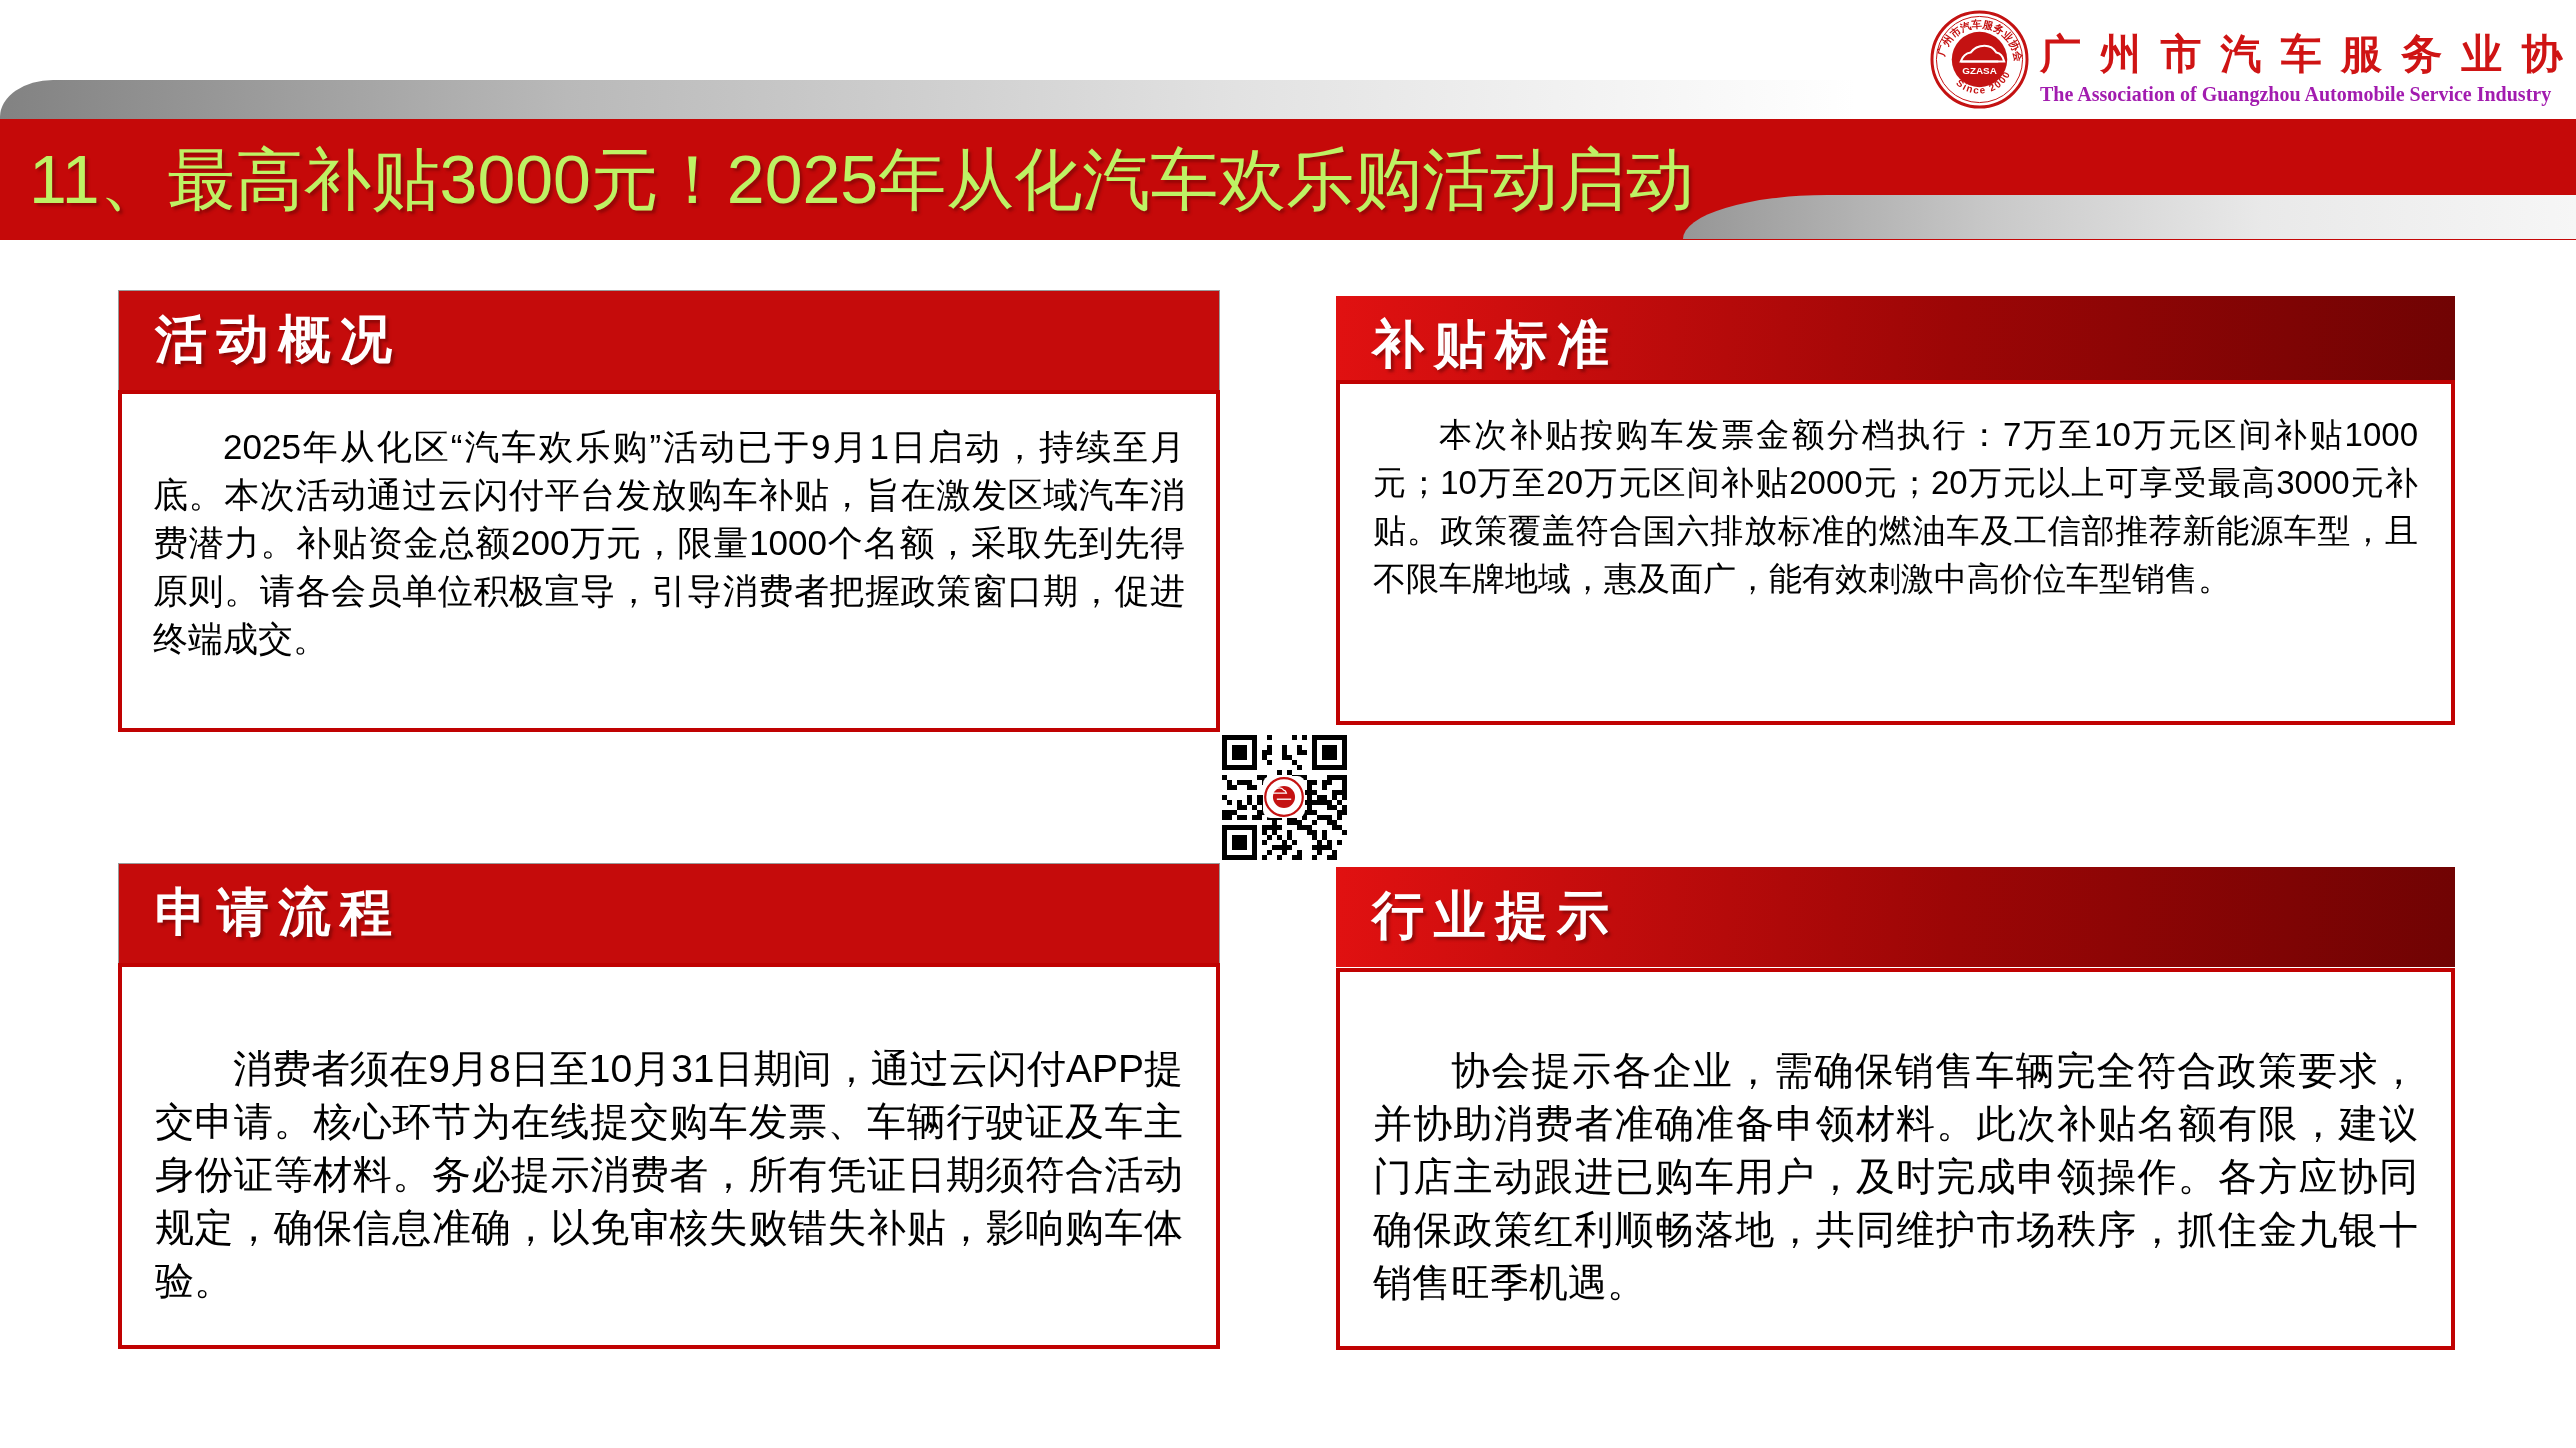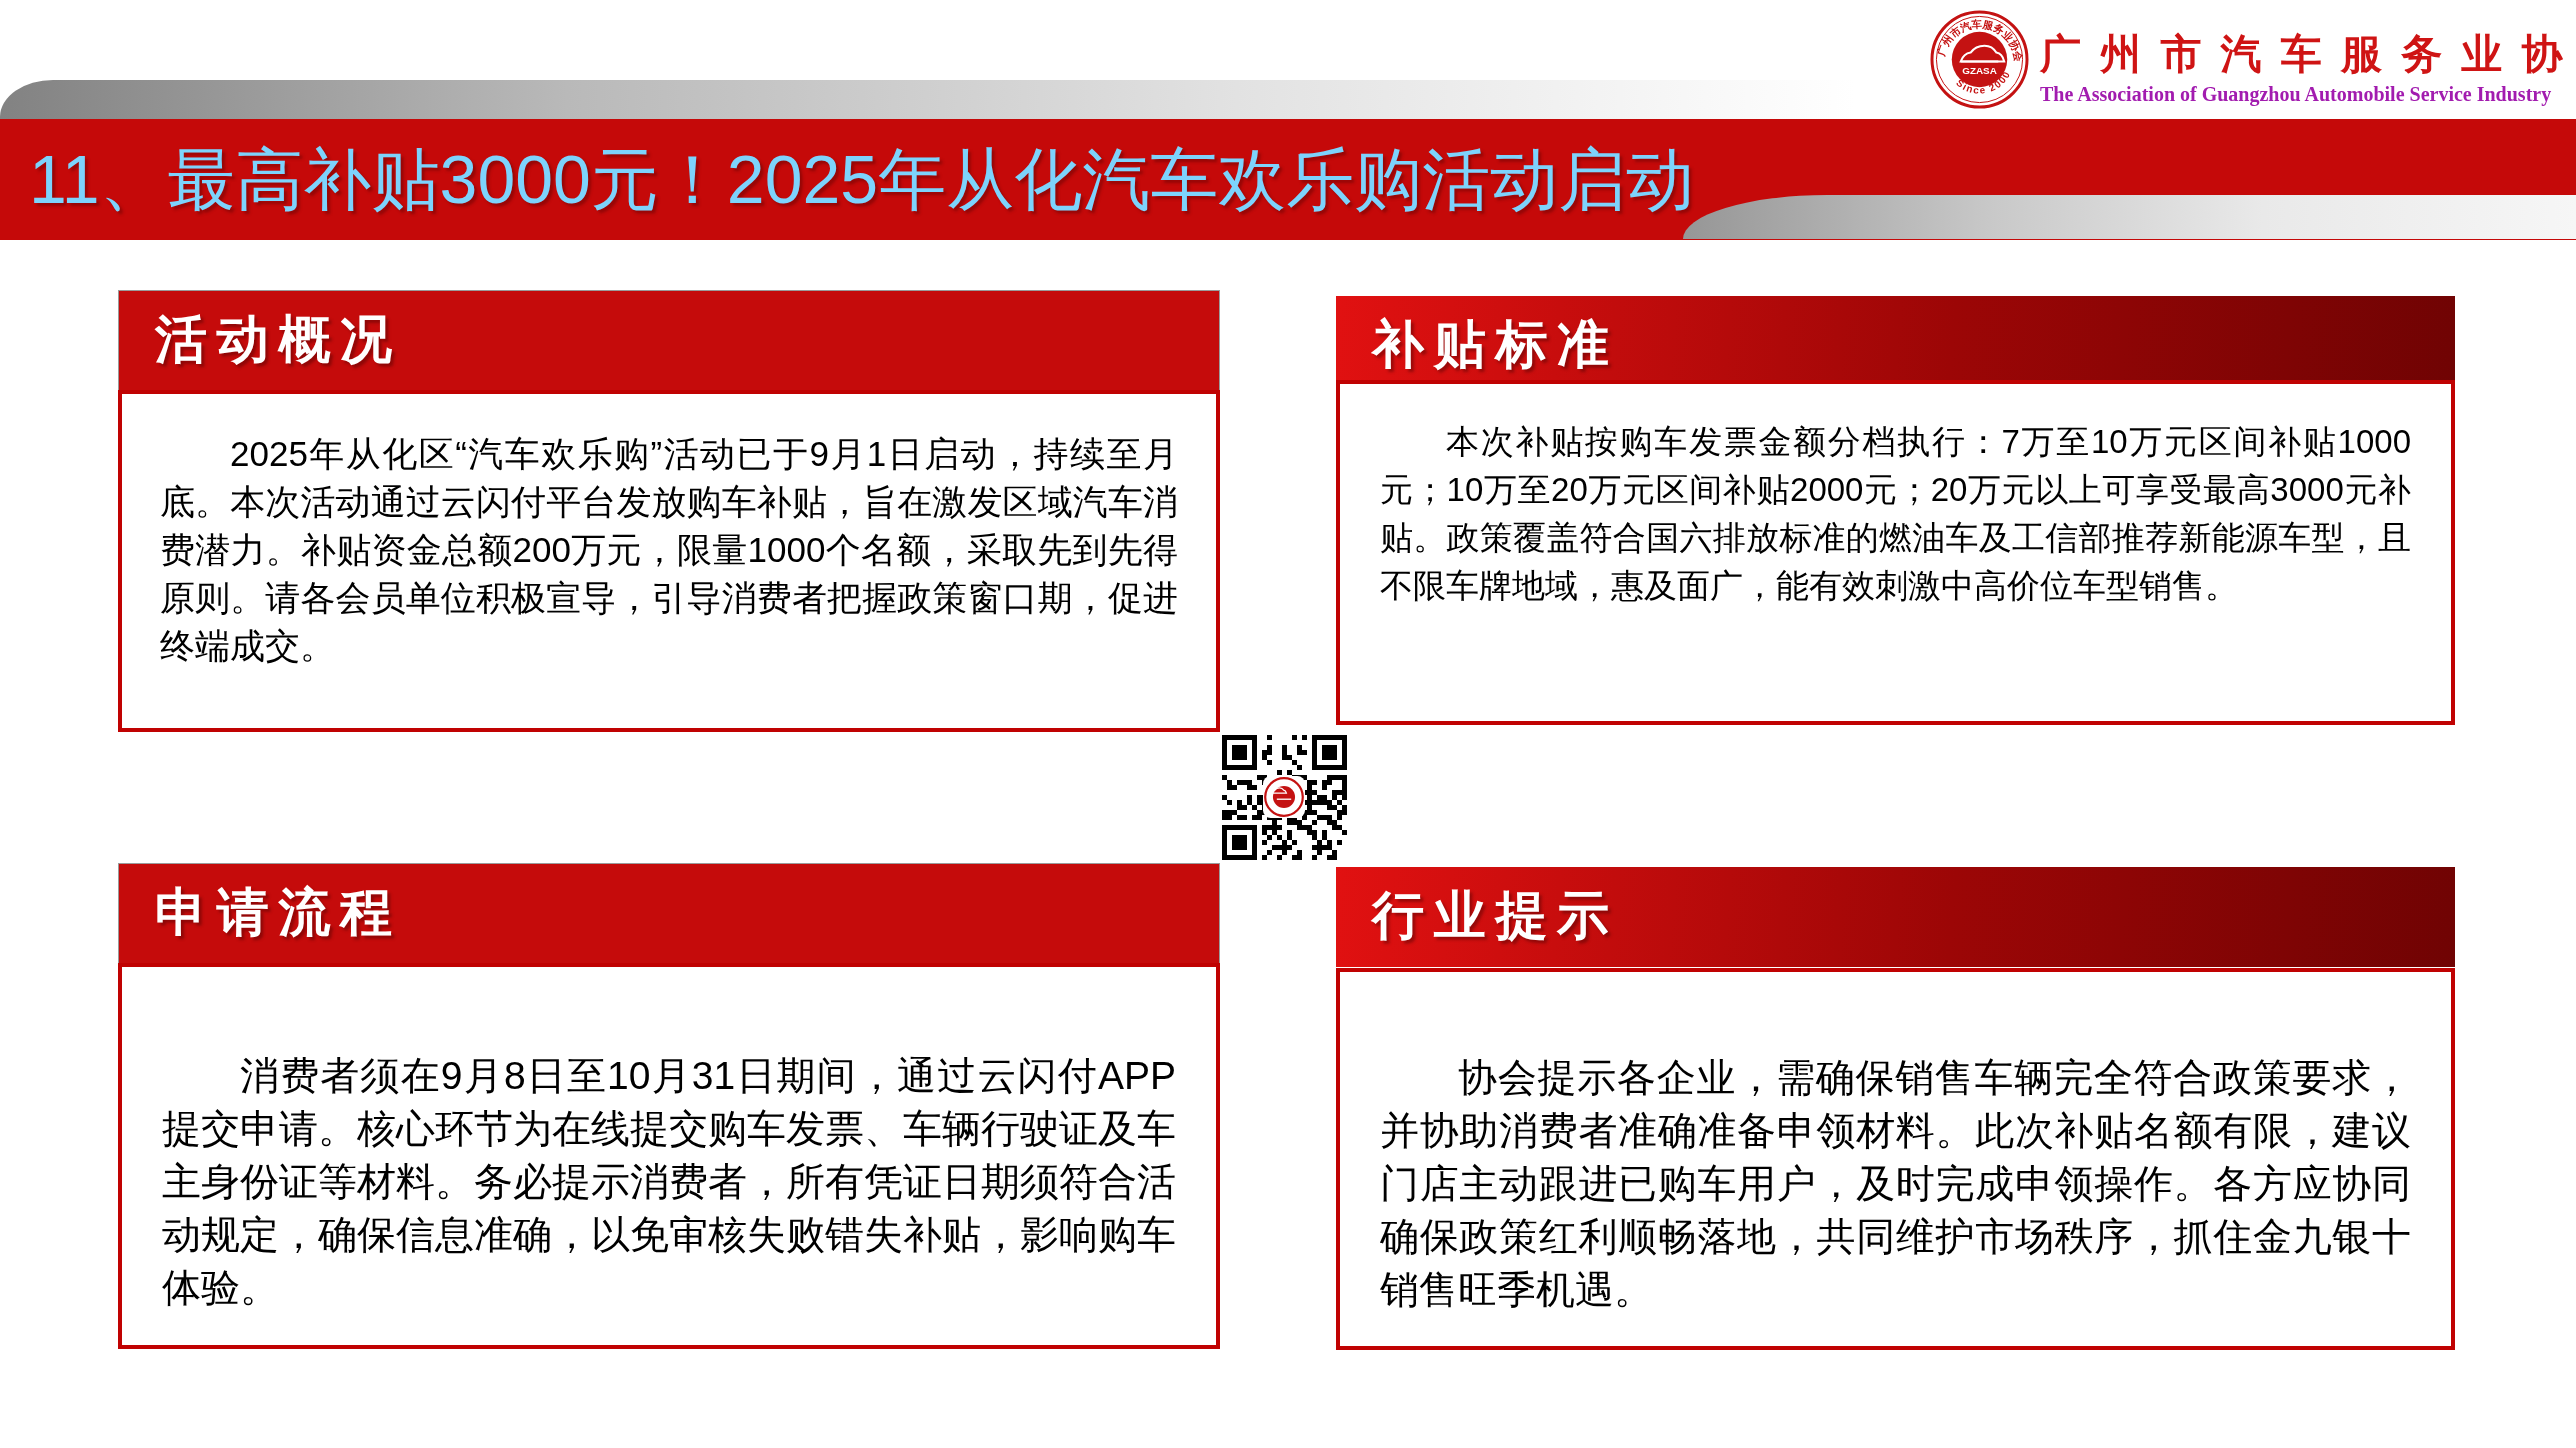--- a/index.html
+++ b/index.html
@@ -5,42 +5,42 @@
   html,body{margin:0;padding:0;background:#ffffff;}
   .slide{position:relative;width:2576px;height:1449px;background:#ffffff;overflow:hidden;
          font-family:"Liberation Sans",sans-serif;}
 
   
   .gray-band{position:absolute;left:0;top:80px;width:2576px;height:39px;
     background:linear-gradient(to right,#828282 0%,#b9b9b9 22%,#e2e2e2 48%,#ffffff 72%);
     border-top-left-radius:53px 37px;}
   .title-bar{position:absolute;left:0;top:119px;width:2576px;height:121px;background:#c50909;}
   .title-bar .title-text{position:absolute;left:29px;top:0;height:121px;line-height:121px;
-    color:#7dd3fc;font-size:68px;white-space:nowrap;text-shadow:2.9px 2.9px 2.9px rgba(60,0,0,.35);}
+    color:#bef264;font-size:68px;white-space:nowrap;text-shadow:2.9px 2.9px 2.9px rgba(60,0,0,.35);}
   .swoosh{position:absolute;left:1683px;top:195px;width:893px;height:44px;
     background:linear-gradient(to right,#969696 0%,#c9c9c9 35%,#e9e9e9 65%,#f6f6f6 100%);
     border-top-left-radius:145px 44px;}
 
   
   .brand{position:absolute;left:1930px;top:7.7px;width:637px;height:106px;}
   .seal{position:absolute;left:0;top:1.9px;width:99px;height:99px;}
   .org-cn{position:absolute;left:110px;top:19.3px;font-size:41px;font-weight:bold;color:#cf1414;
           letter-spacing:3.9px;white-space:nowrap;}
   .org-en{position:absolute;left:110px;top:75px;font-family:"Liberation Serif",serif;
           font-weight:bold;font-size:20px;color:#a21caf;white-space:nowrap;}
 
   
   .box-header{position:absolute;color:#ffffff;font-size:52px;font-weight:bold;
     letter-spacing:9.7px;text-shadow:2.9px 2.9px 2.9px rgba(60,0,0,.4);}
   .box-header .hlabel{display:block;padding-left:36px;line-height:97px;}
   .hdr-solid{background:#c50b0b;border:1.9px solid #9b9b9b;border-bottom:none;}
   .hdr-grad{background:linear-gradient(95deg,#e11111 0%,#9c0606 55%,#700303 100%);}
   .box-body{position:absolute;background:#ffffff;border:4.8px solid #c00202;box-sizing:border-box;
     color:#000000;text-align:justify;}
-  .box-body p{margin:11px;text-indent:2em;}
+  .box-body p{margin:4px;text-indent:2em;}
 
   .h1{left:118px;top:290px;width:1102px;height:100px;box-sizing:border-box;}
   .b1{left:118px;top:390px;width:1102px;height:342px;padding:25px 27px 0 27px;
       font-size:35px;line-height:48px;}
   .h2{left:1336px;top:296px;width:1119px;height:100px;}
   .b2{left:1336px;top:380px;width:1119px;height:345px;padding:23px 29px 0 29px;
       font-size:33px;line-height:48px;}
   .h3{left:118px;top:863px;width:1102px;height:100px;box-sizing:border-box;}
   .b3{left:118px;top:963px;width:1102px;height:386px;padding:71px 29px 0 29px;
       font-size:39px;line-height:53px;}

